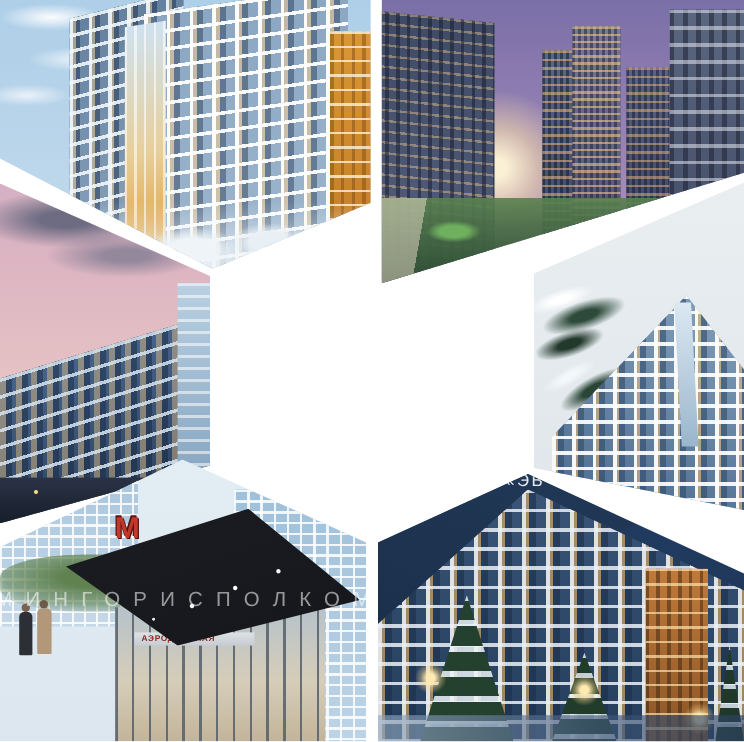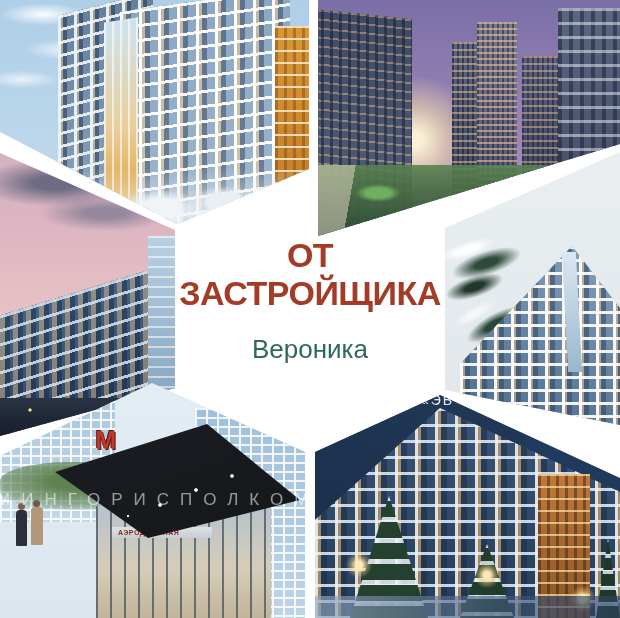--- a/index.html
+++ b/index.html
@@ -289,19 +289,14 @@
     <div class="art se-spruce-1"></div>
     <div class="art se-spruce-2"></div>
     <div class="art se-spruce-3"></div>
     <div class="art se-lamp se-lamp-1"></div>
     <div class="art se-lamp se-lamp-2"></div>
     <div class="art se-lamp se-lamp-3"></div>
     <div class="art se-snowground"></div>
     <div class="art se-watermark">«ЭВ</div>
   </div>
 
-  <div id="center-text">
-    <div class="title-line">ОТ</div>
-    <div class="title-line">ЗАСТРОЙЩИКА</div>
-    <div id="subtitle">Вероника</div>
-  </div>
 
 </div>
 
 </body></html>

